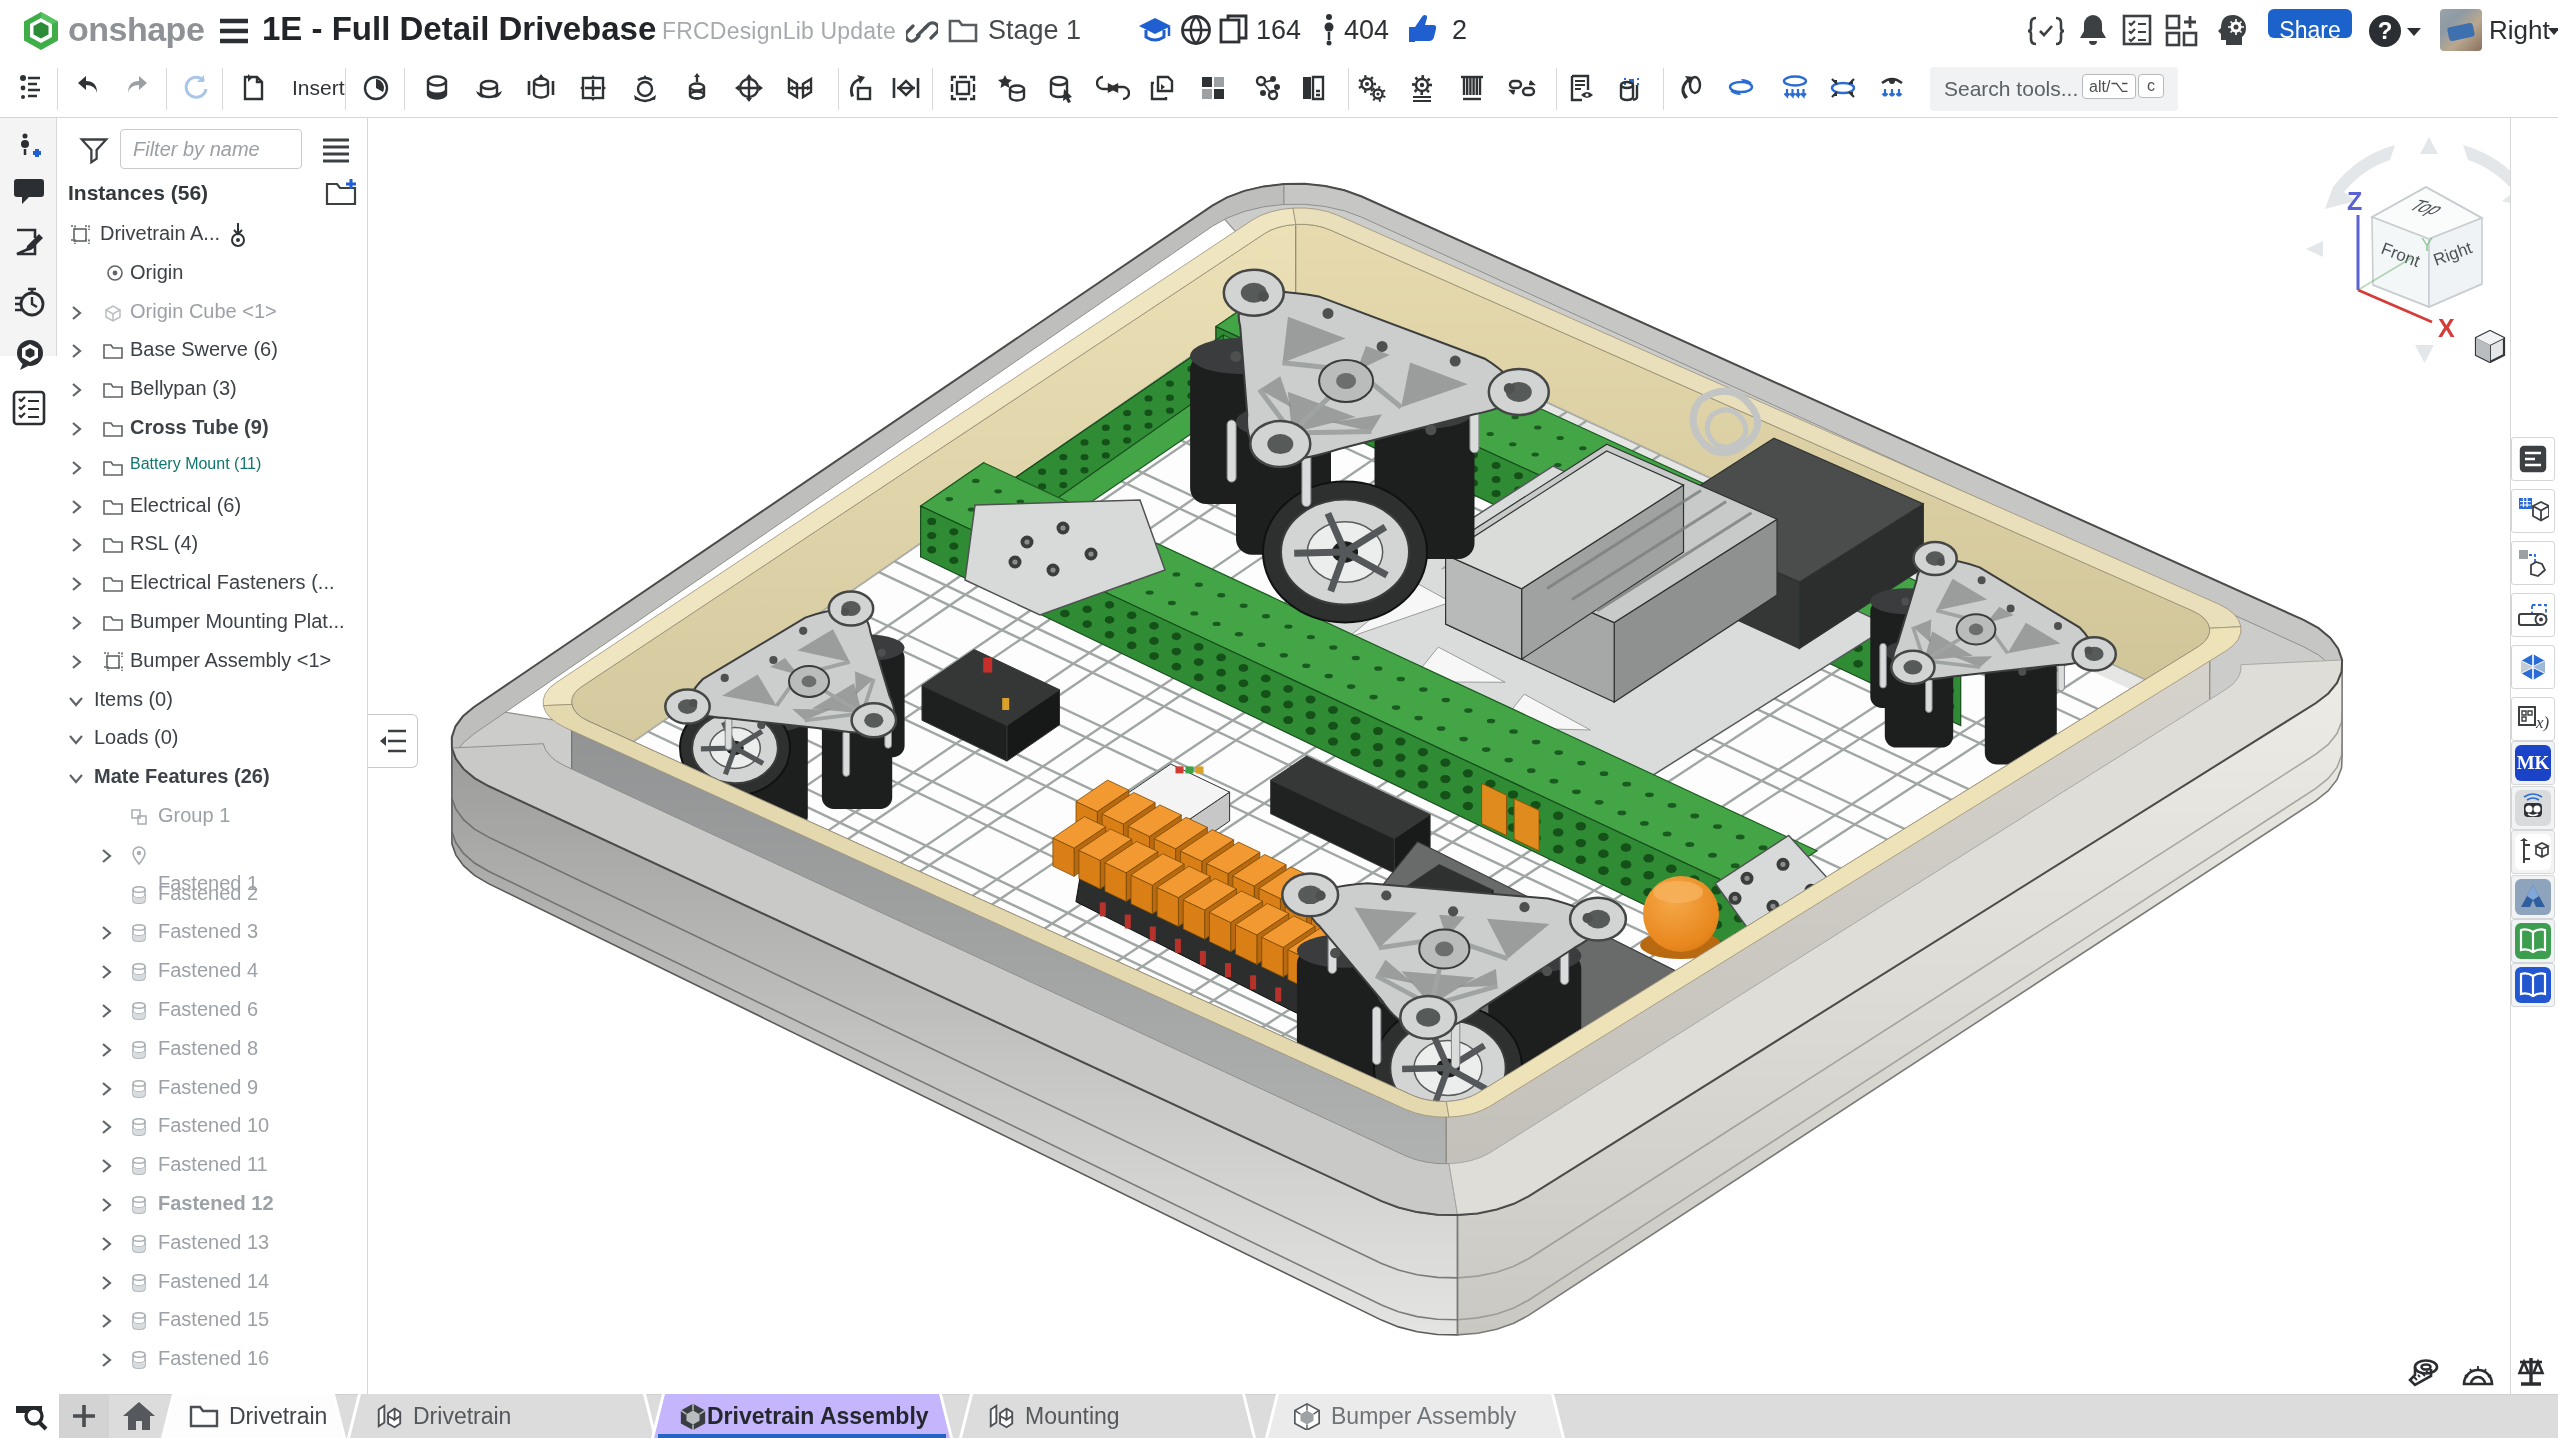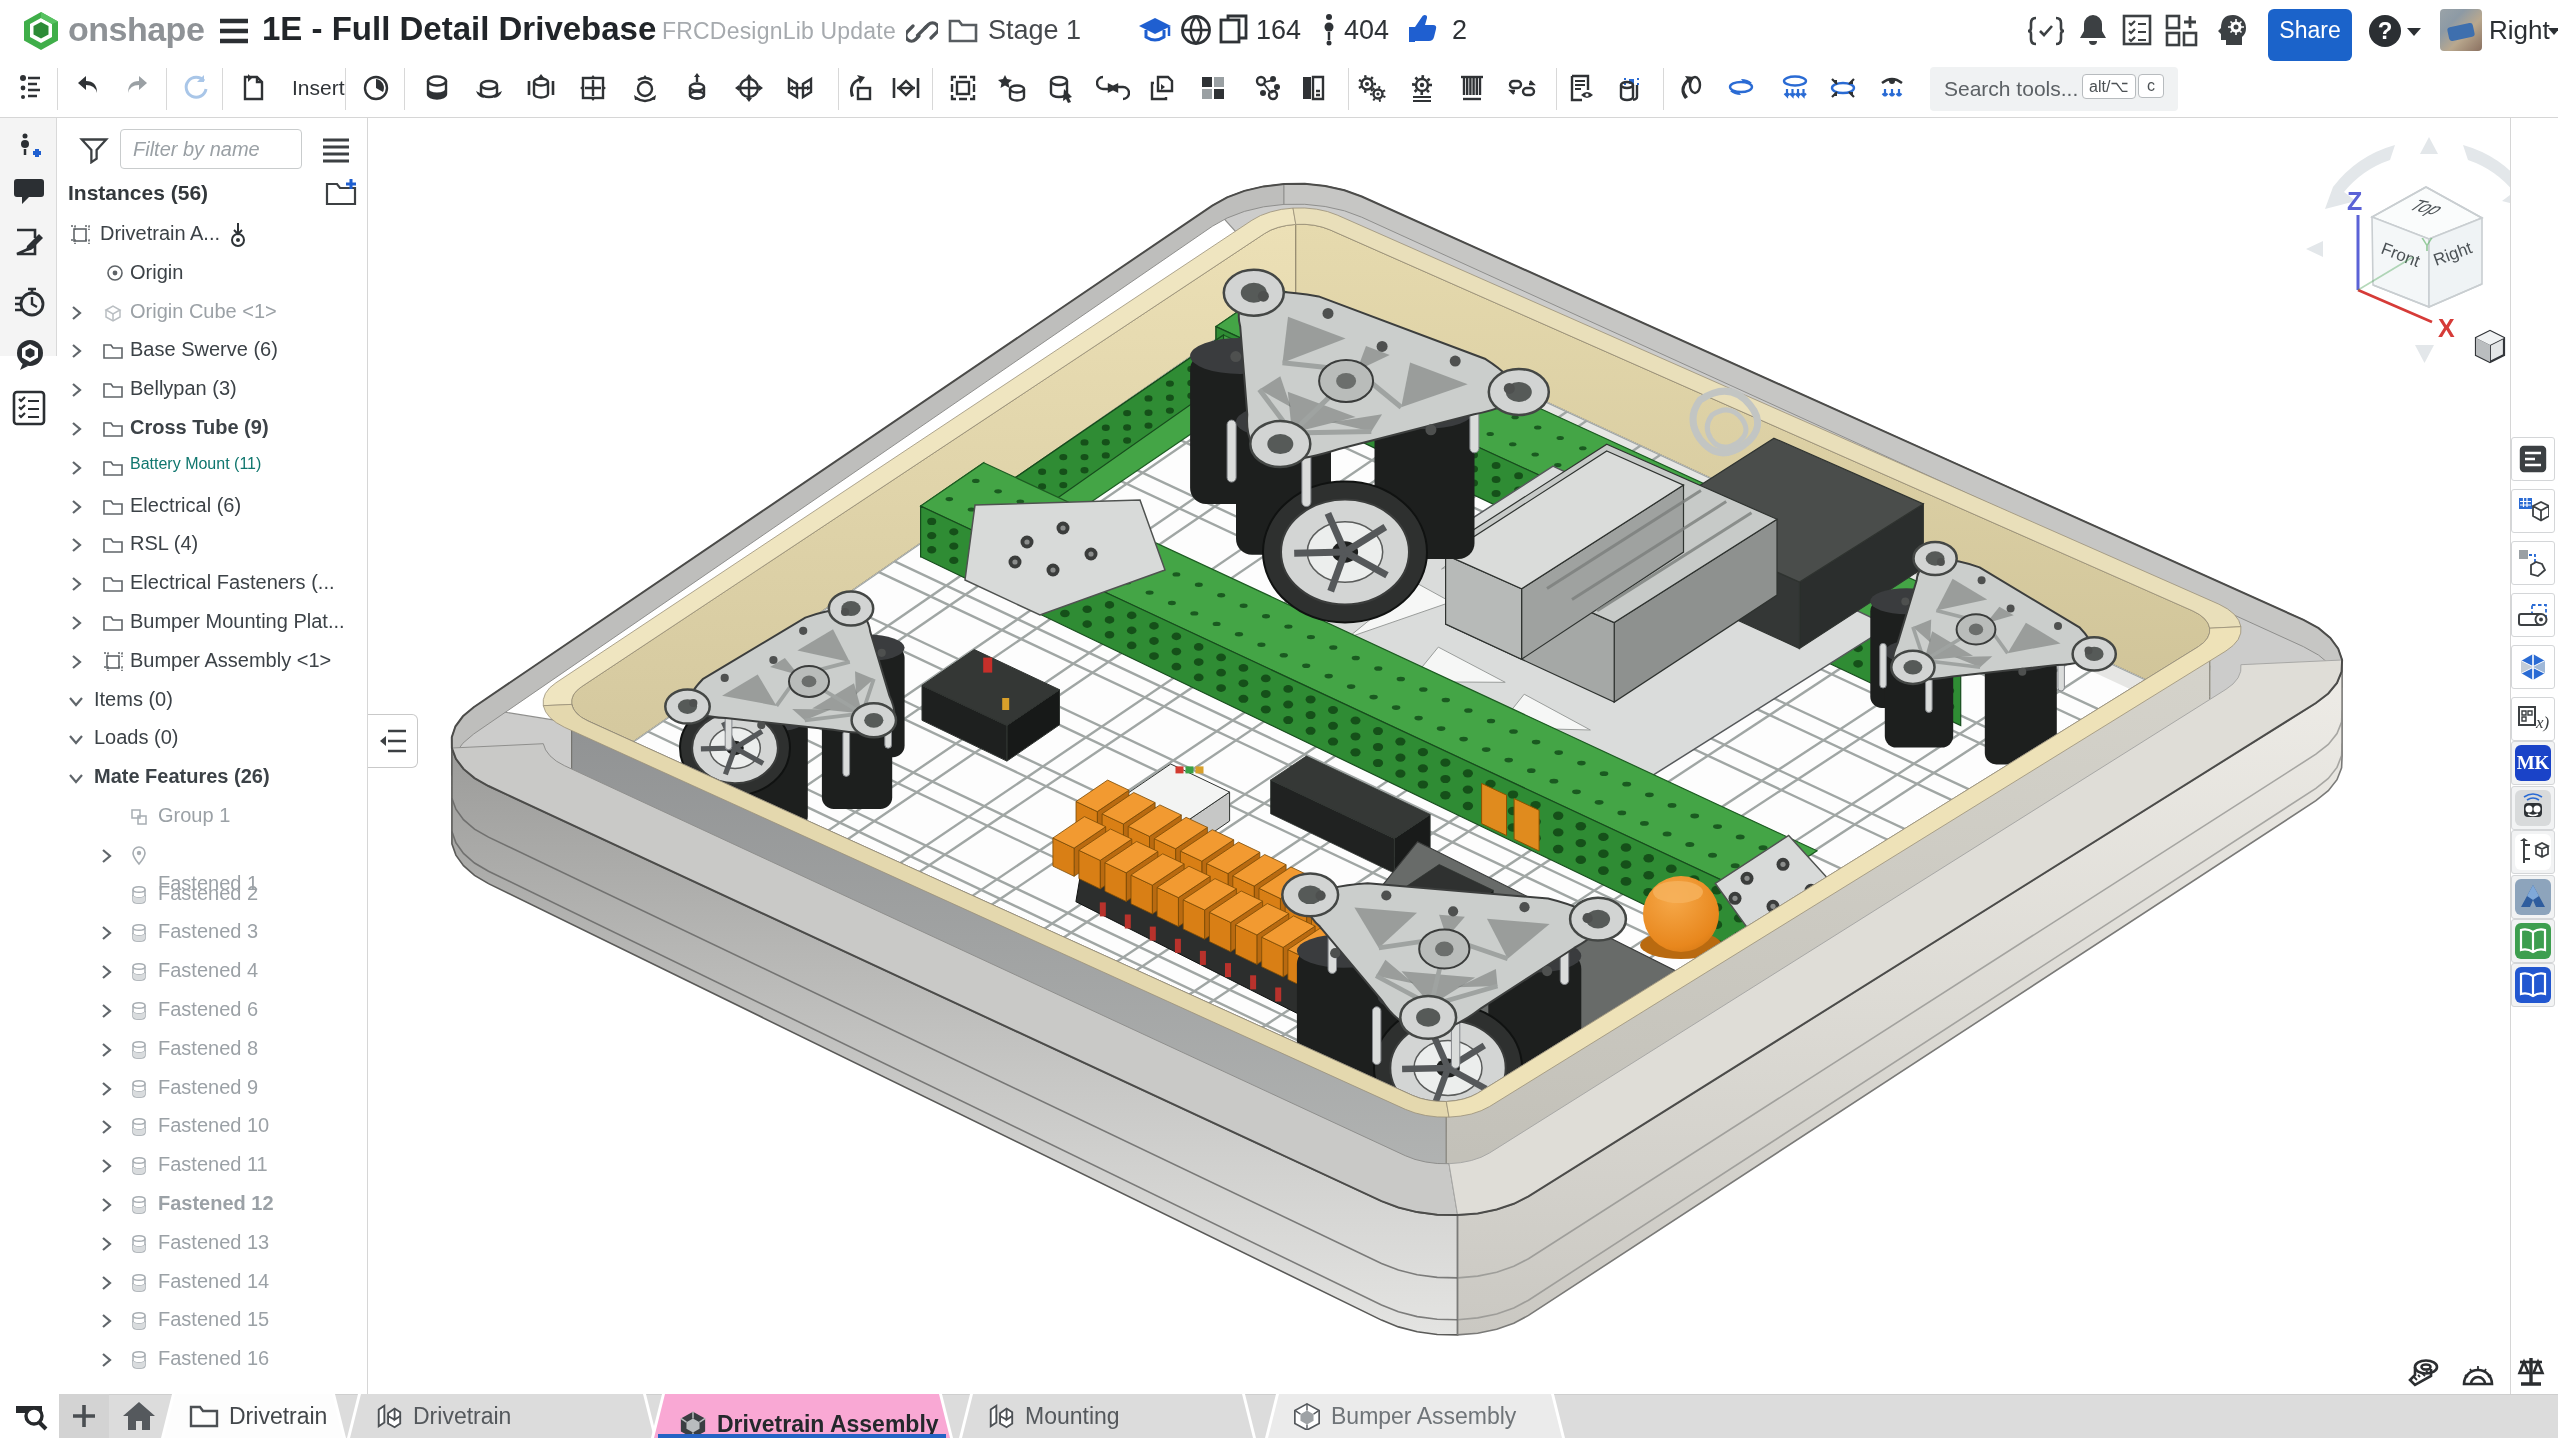--- a/index.html
+++ b/index.html
@@ -70,21 +70,21 @@
       <rect x="3" y="20" width="12" height="12" stroke="#3c4043" stroke-width="2.6" fill="none"></rect>
       <rect x="20" y="20" width="12" height="12" stroke="#3c4043" stroke-width="2.6" fill="none"></rect>
       <path d="M26 3 v12 M20 9 h12" stroke="#3c4043" stroke-width="2.8"></path>
     </svg>
     <svg style="position:absolute;left:2214px;top:12px" width="38" height="36" viewBox="0 0 38 36">
       <path d="M19 3 a13 13 0 0 1 13 13 q0 6 -4 9 v8 h-16 v-5 h-5 v-6 l-3 -3 3 -3 q0 -13 12 -13Z" fill="#3c4043"></path>
       <circle cx="22" cy="15" r="5.5" fill="#fff"></circle>
       <circle cx="22" cy="15" r="2.5" fill="#3c4043"></circle>
       <path d="M22 7 v3 M22 20 v3 M14 15 h3 M27 15 h3 M16.5 9.5 l2 2 M25.5 18.5 l2 2 M27.5 9.5 l-2 2 M18.5 18.5 l-2 2" stroke="#fff" stroke-width="1.6"></path>
     </svg>
-    <div style="position:absolute;left:2268px;top:9px;width:84px;height:52px;background:#1b63ca;border-radius:6px;color:#fff;font-size:23px;text-align:center;line-height:42px">Share</div>
+    <div style="position:absolute;left:2268px;top:9px;width:84px;height:29px;background:#1b63ca;border-radius:6px;color:#fff;font-size:23px;text-align:center;line-height:42px">Share</div>
     <svg style="position:absolute;left:2366px;top:12px" width="38" height="38" viewBox="0 0 38 38">
       <circle cx="19" cy="19" r="16" fill="#2b2f33"></circle>
       <text x="19" y="27" text-anchor="middle" font-size="24" font-weight="700" fill="#fff" font-family="Liberation Sans">?</text>
     </svg>
     <svg style="position:absolute;left:2406px;top:26px" width="16" height="12" viewBox="0 0 16 12">
       <path d="M1 2 l7 8 7 -8 Z" fill="#2b2f33"></path>
     </svg>
     <div style="position:absolute;left:2440px;top:9px;width:42px;height:42px;border-radius:4px;background:linear-gradient(135deg,#9aa3a8 0%,#8d9aa5 30%,#b9a88e 60%,#8a7060 100%);overflow:hidden">
       <div style="position:absolute;left:8px;top:16px;width:26px;height:14px;background:#3e6fae;border-radius:3px;transform:rotate(-12deg)"></div>
     </div>
@@ -1658,21 +1658,21 @@
     <svg width="28" height="28" viewBox="0 0 30 30">
       <g stroke="#4c5054" stroke-width="2" fill="#fff">
         <path d="M4 8 l6 -4 v18 l-6 4 Z"></path>
         <path d="M14 12 l7 -5 6 4 v12 l-6 4 -7 -4 Z"></path>
       </g>
       <path d="M21 7 v12 l6 -4 m-6 4 l-7 -4" stroke="#4c5054" stroke-width="2" fill="none"></path>
     </svg>
     <span style="font-size:23px;color:#54585c;white-space:nowrap">Drivetrain</span>
   </div>
 <div style="position:absolute;left:651px;top:1394px;width:302px;height:44px;background:#fff;clip-path:polygon(11px 0, calc(100% - 11px) 0, 100% 100%, 0 100%);"></div>
-<div style="position:absolute;left:654px;top:1394px;width:296px;height:44px;background:#f9a8d4;clip-path:polygon(11px 0, calc(100% - 11px) 0, 100% 100%, 0 100%);display:flex;align-items:flex-end;gap:10px;padding-left:25px;box-sizing:border-box">
+<div style="position:absolute;left:654px;top:1394px;width:296px;height:44px;background:#c4b5fd;clip-path:polygon(11px 0, calc(100% - 11px) 0, 100% 100%, 0 100%);display:flex;align-items:center;padding-left:25px;box-sizing:border-box">
     <svg width="28" height="28" viewBox="0 0 30 30">
       <path d="M15 2 L28 9 V23 L15 30 L2 23 V9 Z" fill="#3a3e42"></path>
       <path d="M15 9 L22 13 V20 L15 24 L8 20 V13 Z" fill="#b9bcbe"></path>
       <path d="M15 2 V9 M28 9 L22 13 M2 9 L8 13 M15 24 V30" stroke="#b9bcbe" stroke-width="1.6"></path>
     </svg>
     <span style="font-size:23px;color:#24282c;font-weight:700;white-space:nowrap">Drivetrain Assembly</span>
   </div>
 <div style="position:absolute;left:658px;top:1434px;width:288px;height:4px;background:#2563c4"></div>
 <div style="position:absolute;left:959px;top:1394px;width:297px;height:44px;background:#fff;clip-path:polygon(11px 0, calc(100% - 11px) 0, 100% 100%, 0 100%);"></div>
 <div style="position:absolute;left:962px;top:1394px;width:291px;height:44px;background:#dcdcdc;clip-path:polygon(11px 0, calc(100% - 11px) 0, 100% 100%, 0 100%);display:flex;align-items:center;gap:10px;padding-left:25px;box-sizing:border-box">

